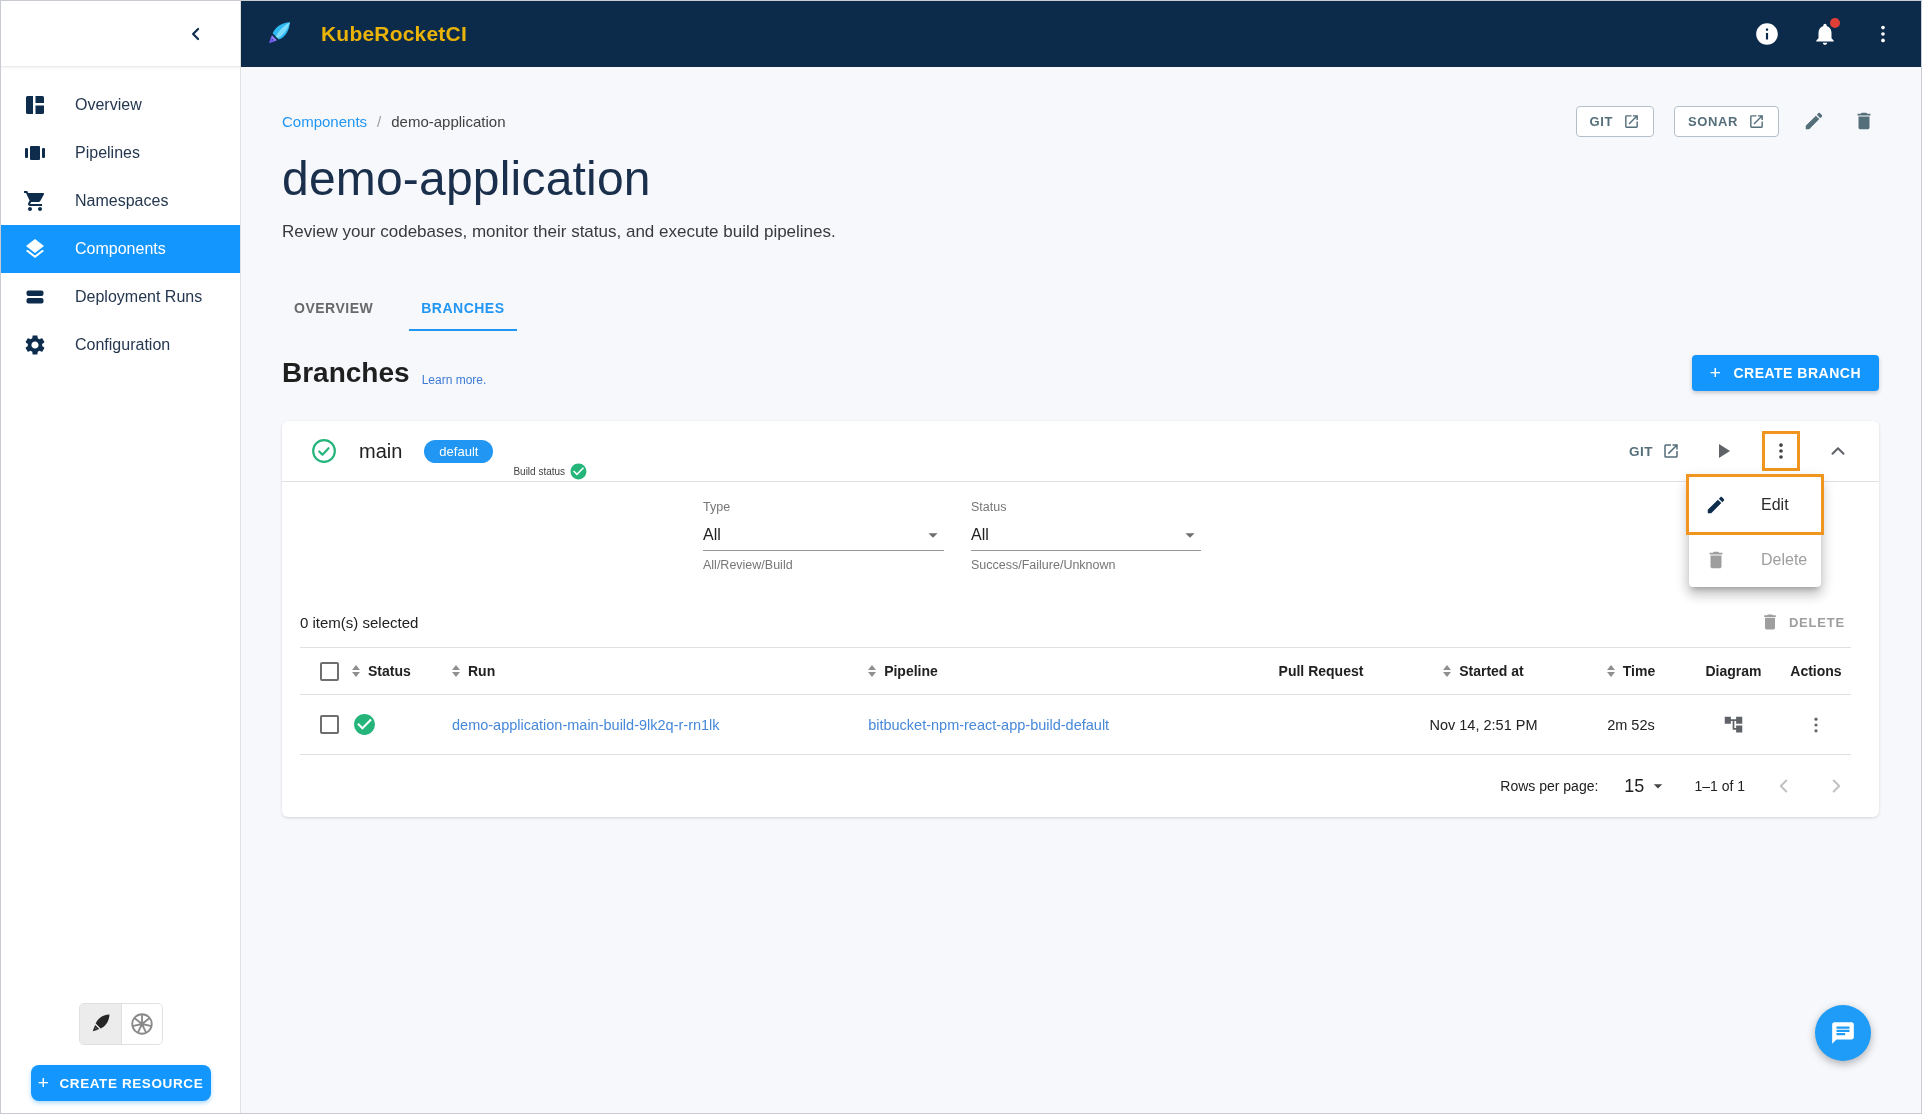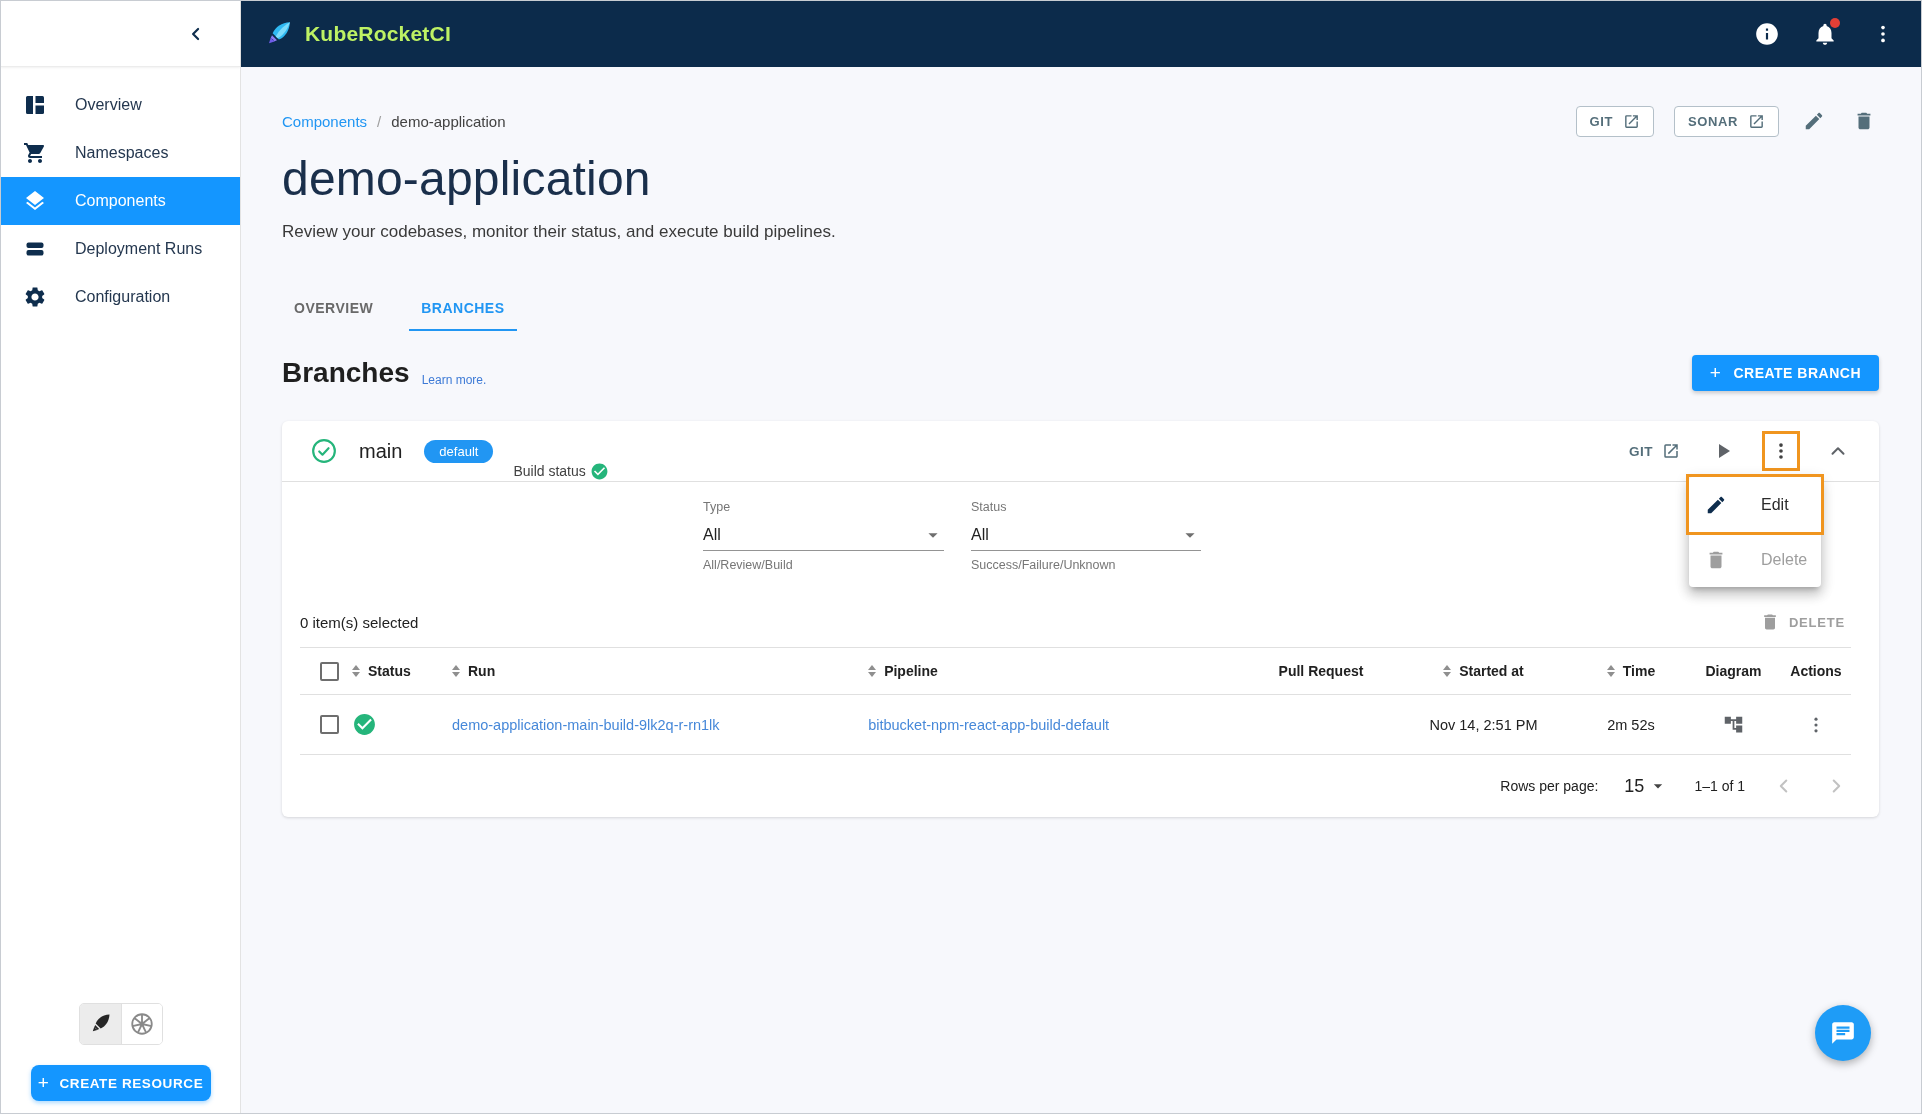--- a/index.html
+++ b/index.html
@@ -2,21 +2,21 @@
 <html><head>
 <meta charset="utf-8">
 <style>
   * { box-sizing: border-box; }
   body { margin:0; background:#dfe3e8; font-family:"Liberation Sans", sans-serif; }
   .app { position:relative; width:1922px; height:1114px; background:#f7f8fc; overflow:hidden; border:1px solid #c8ccd2; }
 
   
   .topbar { position:absolute; left:0; top:0; width:1922px; height:66px; background:#0c2b4b;
             display:flex; align-items:center; padding-left:262px; padding-right:26px; z-index:2; }
-  .brand { display:flex; align-items:center; gap:12px; color:#bef264; font-size:21px; font-weight:bold; letter-spacing:.2px; }
+  .brand { display:flex; align-items:center; gap:28px; color:#eab308; font-size:21px; font-weight:bold; letter-spacing:.2px; }
   .topbar-right { margin-left:auto; display:flex; align-items:center; gap:30px; }
   .topbar-iconbtn { position:relative; width:28px; height:28px; display:flex; align-items:center; justify-content:center; cursor:pointer; }
   .badge-dot { position:absolute; top:-2px; right:-1px; width:10px; height:10px; border-radius:50%; background:#e23f36; }
 
   
   .sidebar { position:absolute; left:0; top:0; width:240px; height:1114px; background:#fff;
              border-right:1px solid #e3e3e3; z-index:3; }
   .sidebar-top { height:66px; display:flex; align-items:center; justify-content:flex-end;
                  padding-right:32px; border-bottom:1px solid #ececec; box-shadow:0 1px 2px rgba(0,0,0,.06); }
   .nav { padding-top:14px; }
@@ -62,21 +62,21 @@
   .learn-more { margin-left:12px; font-size:12px; color:#3d7ad6; cursor:pointer; align-self:flex-end; padding-bottom:4px; }
   .create-branch { margin-left:auto; height:36px; padding:0 18px; background:#1496ff; color:#fff; border:none;
                    border-radius:4px; font-family:inherit; font-size:14px; font-weight:bold; letter-spacing:.5px;
                    display:flex; align-items:center; gap:12px; cursor:pointer; box-shadow:0 2px 4px rgba(0,0,0,.2); }
 
   
   .card { margin-top:30px; background:#fff; border-radius:6px; box-shadow:0 1px 3px rgba(0,0,0,.14); width:1597px; }
   .summary { height:60px; display:flex; align-items:center; padding:0 26px 0 29px; }
   .branch-name { margin-left:22px; font-size:20px; font-weight:500; color:#212121; }
   .pill { margin-left:22px; background:#2196f3; color:#fff; font-size:13px; padding:4px 15px; border-radius:13px; }
-  .build-status { margin-left:20px; display:flex; align-items:center; gap:4px; font-size:14px; color:#424242;margin-top:40px; }
+  .build-status { margin-left:20px; display:flex; align-items:center; gap:4px; font-size:10px; color:#424242;margin-top:40px; }
   .summary-right { margin-left:auto; display:flex; align-items:center; gap:27px; }
   .git-mini { display:flex; align-items:center; gap:9px; color:#546e7a; font-size:13.5px; font-weight:bold; letter-spacing:.5px; cursor:pointer; }
   .sum-iconbtn { background:none; border:none; padding:4px; display:flex; color:#5f6368; cursor:pointer; }
   .kebab-highlight { outline:3px solid #f0951f; outline-offset:1px; }
   .divider { height:1px; background:#e0e0e0; }
 
   .panel { padding:0 28px 0 18px; }
   .pr-heading { padding-top:52px; font-size:20px; font-weight:bold; color:#212121; }
 
   .filters { margin-top:18px; display:flex; gap:27px; }
@@ -192,20 +192,30 @@
     <nav class="nav">
       <div class="nav-item">
         <span class="nicon">
           <svg width="24" height="24" viewBox="0 0 24 24" fill="currentColor">
               <path d="M4.5 3h5.5v18H4.5A1.5 1.5 0 0 1 3 19.5v-15A1.5 1.5 0 0 1 4.5 3z"></path>
               <path d="M12.5 3h7A1.5 1.5 0 0 1 21 4.5V10h-8.5V3z"></path>
               <path d="M12.5 12.5H21v7a1.5 1.5 0 0 1-1.5 1.5h-7v-8.5z"></path>
             </svg>
         </span>
         <span>Overview</span>
+      </div>
+      <div class="nav-item">
+        <span class="nicon">
+          <svg width="24" height="24" viewBox="0 0 24 24" fill="currentColor">
+              <rect x="2" y="7" width="3" height="10" rx="1"></rect>
+              <rect x="7" y="5" width="10" height="14" rx="1"></rect>
+              <rect x="19" y="7" width="3" height="10" rx="1"></rect>
+            </svg>
+        </span>
+        <span>Pipelines</span>
       </div>
       <div class="nav-item">
         <span class="nicon">
           <svg width="24" height="24" viewBox="0 0 24 24" fill="currentColor">
               <path d="M7 18c-1.1 0-1.99.9-1.99 2S5.9 22 7 22s2-.9 2-2-.9-2-2-2zM1 2v2h2l3.6 7.59-1.35 2.45c-.16.28-.25.61-.25.96 0 1.1.9 2 2 2h12v-2H7.42c-.14 0-.25-.11-.25-.25l.03-.12.9-1.63h7.45c.75 0 1.41-.41 1.75-1.03l3.58-6.49c.08-.14.12-.31.12-.48 0-.55-.45-1-1-1H5.21l-.94-2H1zm16 16c-1.1 0-1.99.9-1.99 2s.89 2 1.99 2 2-.9 2-2-.9-2-2-2z"></path>
             </svg>
         </span>
         <span>Namespaces</span>
       </div>
       <div class="nav-item selected">

